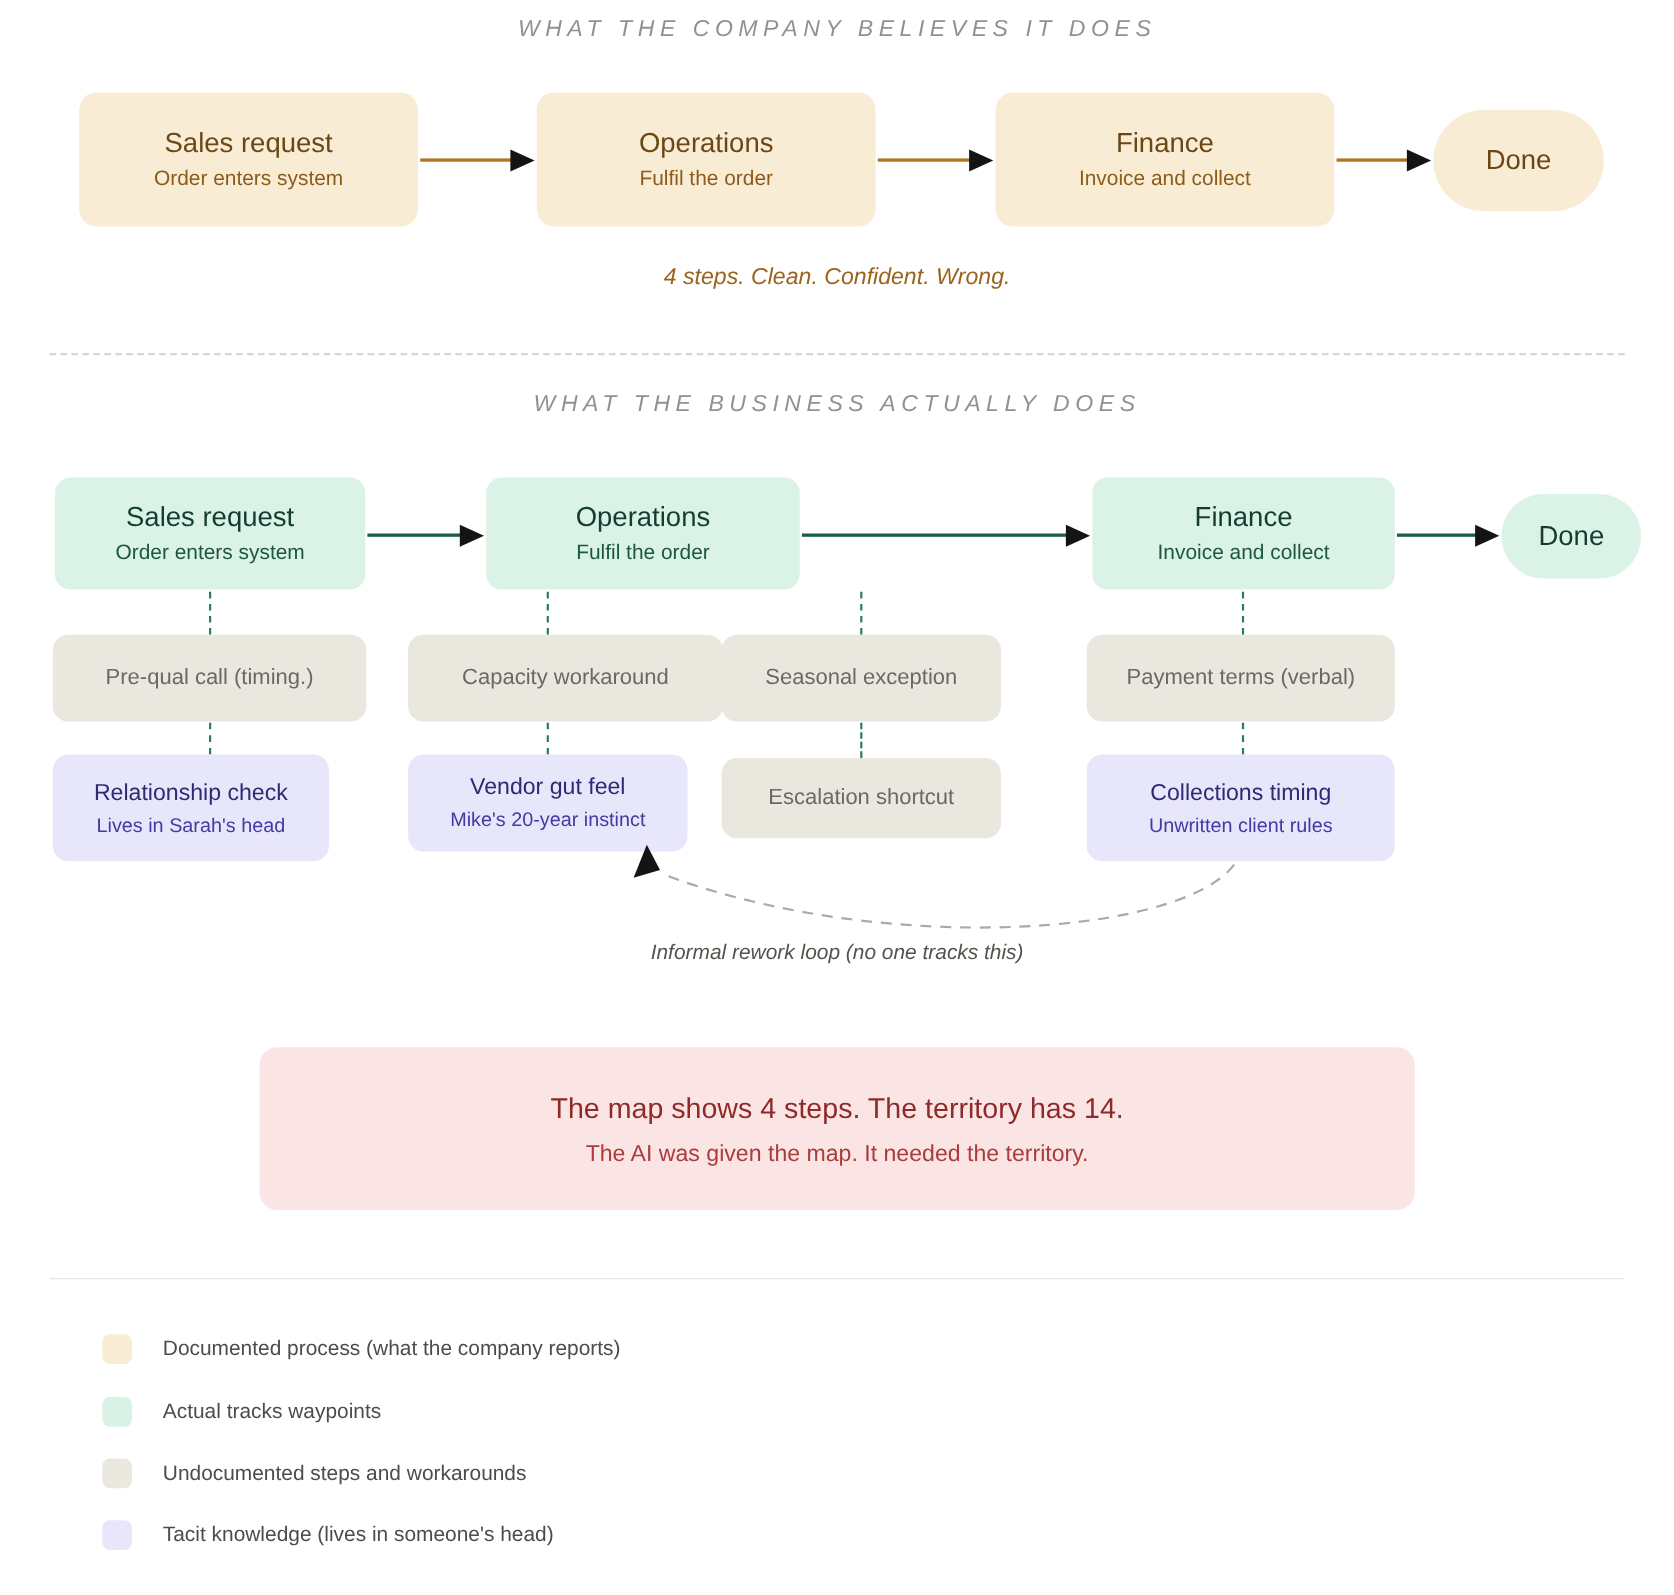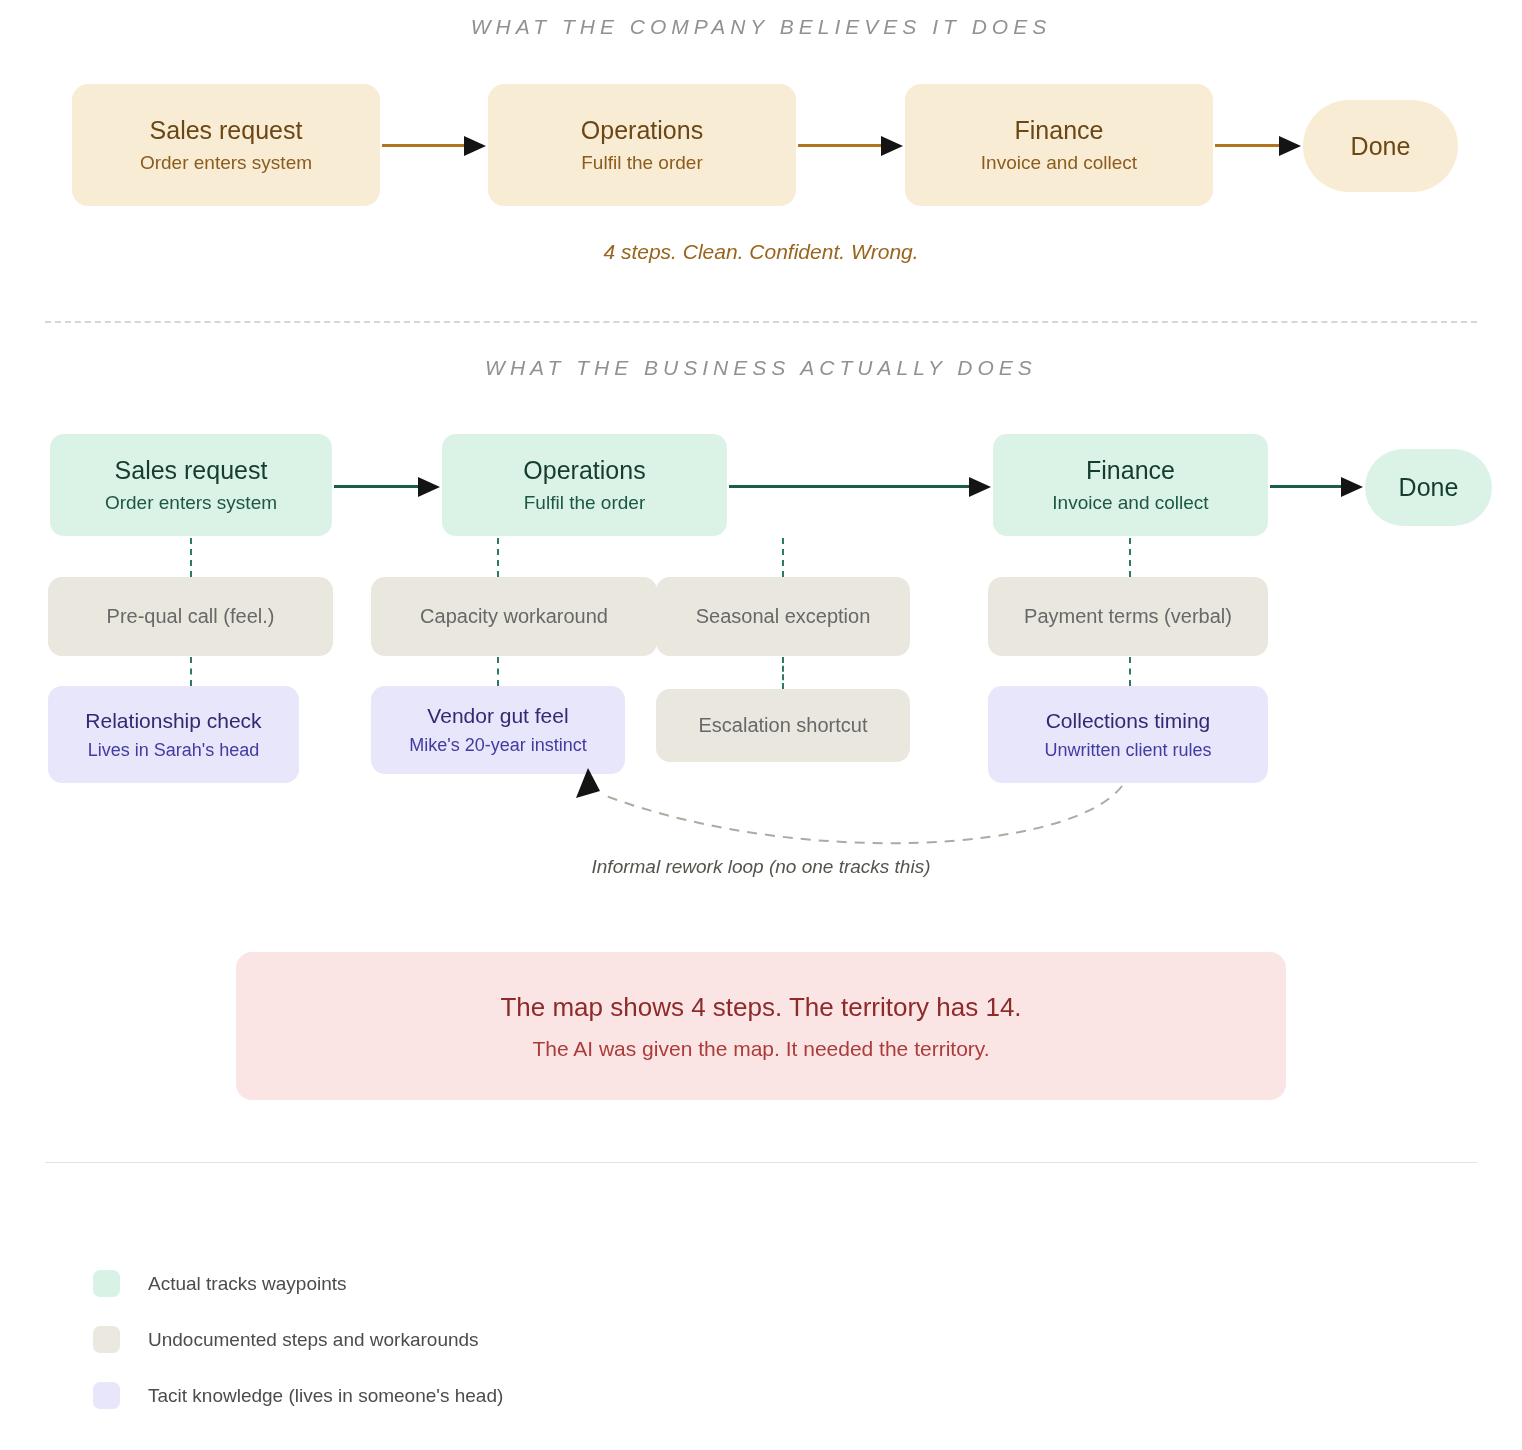--- a/index.html
+++ b/index.html
@@ -127,21 +127,21 @@
 
   <div class="vdash" style="left:190px;  top:538px; height:39px;"></div>
   <div class="vdash" style="left:190px;  top:657px; height:29px;"></div>
   <div class="vdash" style="left:497px;  top:538px; height:39px;"></div>
   <div class="vdash" style="left:497px;  top:657px; height:29px;"></div>
   <div class="vdash" style="left:782px;  top:538px; height:39px;"></div>
   <div class="vdash" style="left:782px;  top:657px; height:32px;"></div>
   <div class="vdash" style="left:1129px; top:538px; height:39px;"></div>
   <div class="vdash" style="left:1129px; top:657px; height:29px;"></div>
 
-  <div class="grayb" style="left:48px;  top:577px; width:285px; height:79px;">Pre-qual call (feel.)</div>
+  <div class="grayb" style="left:48px;  top:577px; width:285px; height:79px;">Pre-qual call (timing.)</div>
   <div class="grayb" style="left:371px; top:577px; width:286px; height:79px;">Capacity workaround</div>
   <div class="grayb" style="left:656px; top:577px; width:254px; height:79px;">Seasonal exception</div>
   <div class="grayb" style="left:988px; top:577px; width:280px; height:79px;">Payment terms (verbal)</div>
 
   <div class="node lav" style="left:48px; top:686px; width:251px; height:97px;">
     <div class="t">Relationship check</div>
     <div class="s">Lives in Sarah's head</div>
   </div>
   <div class="node lav" style="left:371px; top:686px; width:254px; height:88px;">
     <div class="t">Vendor gut feel</div>
@@ -159,20 +159,24 @@
   </svg>
   <div id="loop-caption" class="caption-italic" style="top:856px;">Informal rework loop (no one tracks this)</div>
 
   <div id="callout">
     <div class="t">The map shows 4 steps. The territory has 14.</div>
     <div class="s">The AI was given the map. It needed the territory.</div>
   </div>
 
   <div class="solid-divider" style="top:1162px;"></div>
 
+  <div class="legend-row" style="top:1213px;">
+    <div class="swatch" style="background-color: rgb(249, 236, 212);"></div>
+    <div class="legend-label">Documented process (what the company reports)</div>
+  </div>
   <div class="legend-row" style="top:1270px;">
     <div class="swatch" style="background-color: rgb(217, 242, 230);"></div>
     <div class="legend-label">Actual tracks waypoints</div>
   </div>
   <div class="legend-row" style="top:1326px;">
     <div class="swatch" style="background-color: rgb(235, 232, 223);"></div>
     <div class="legend-label">Undocumented steps and workarounds</div>
   </div>
   <div class="legend-row" style="top:1382px;">
     <div class="swatch" style="background-color: rgb(232, 230, 250);"></div>

